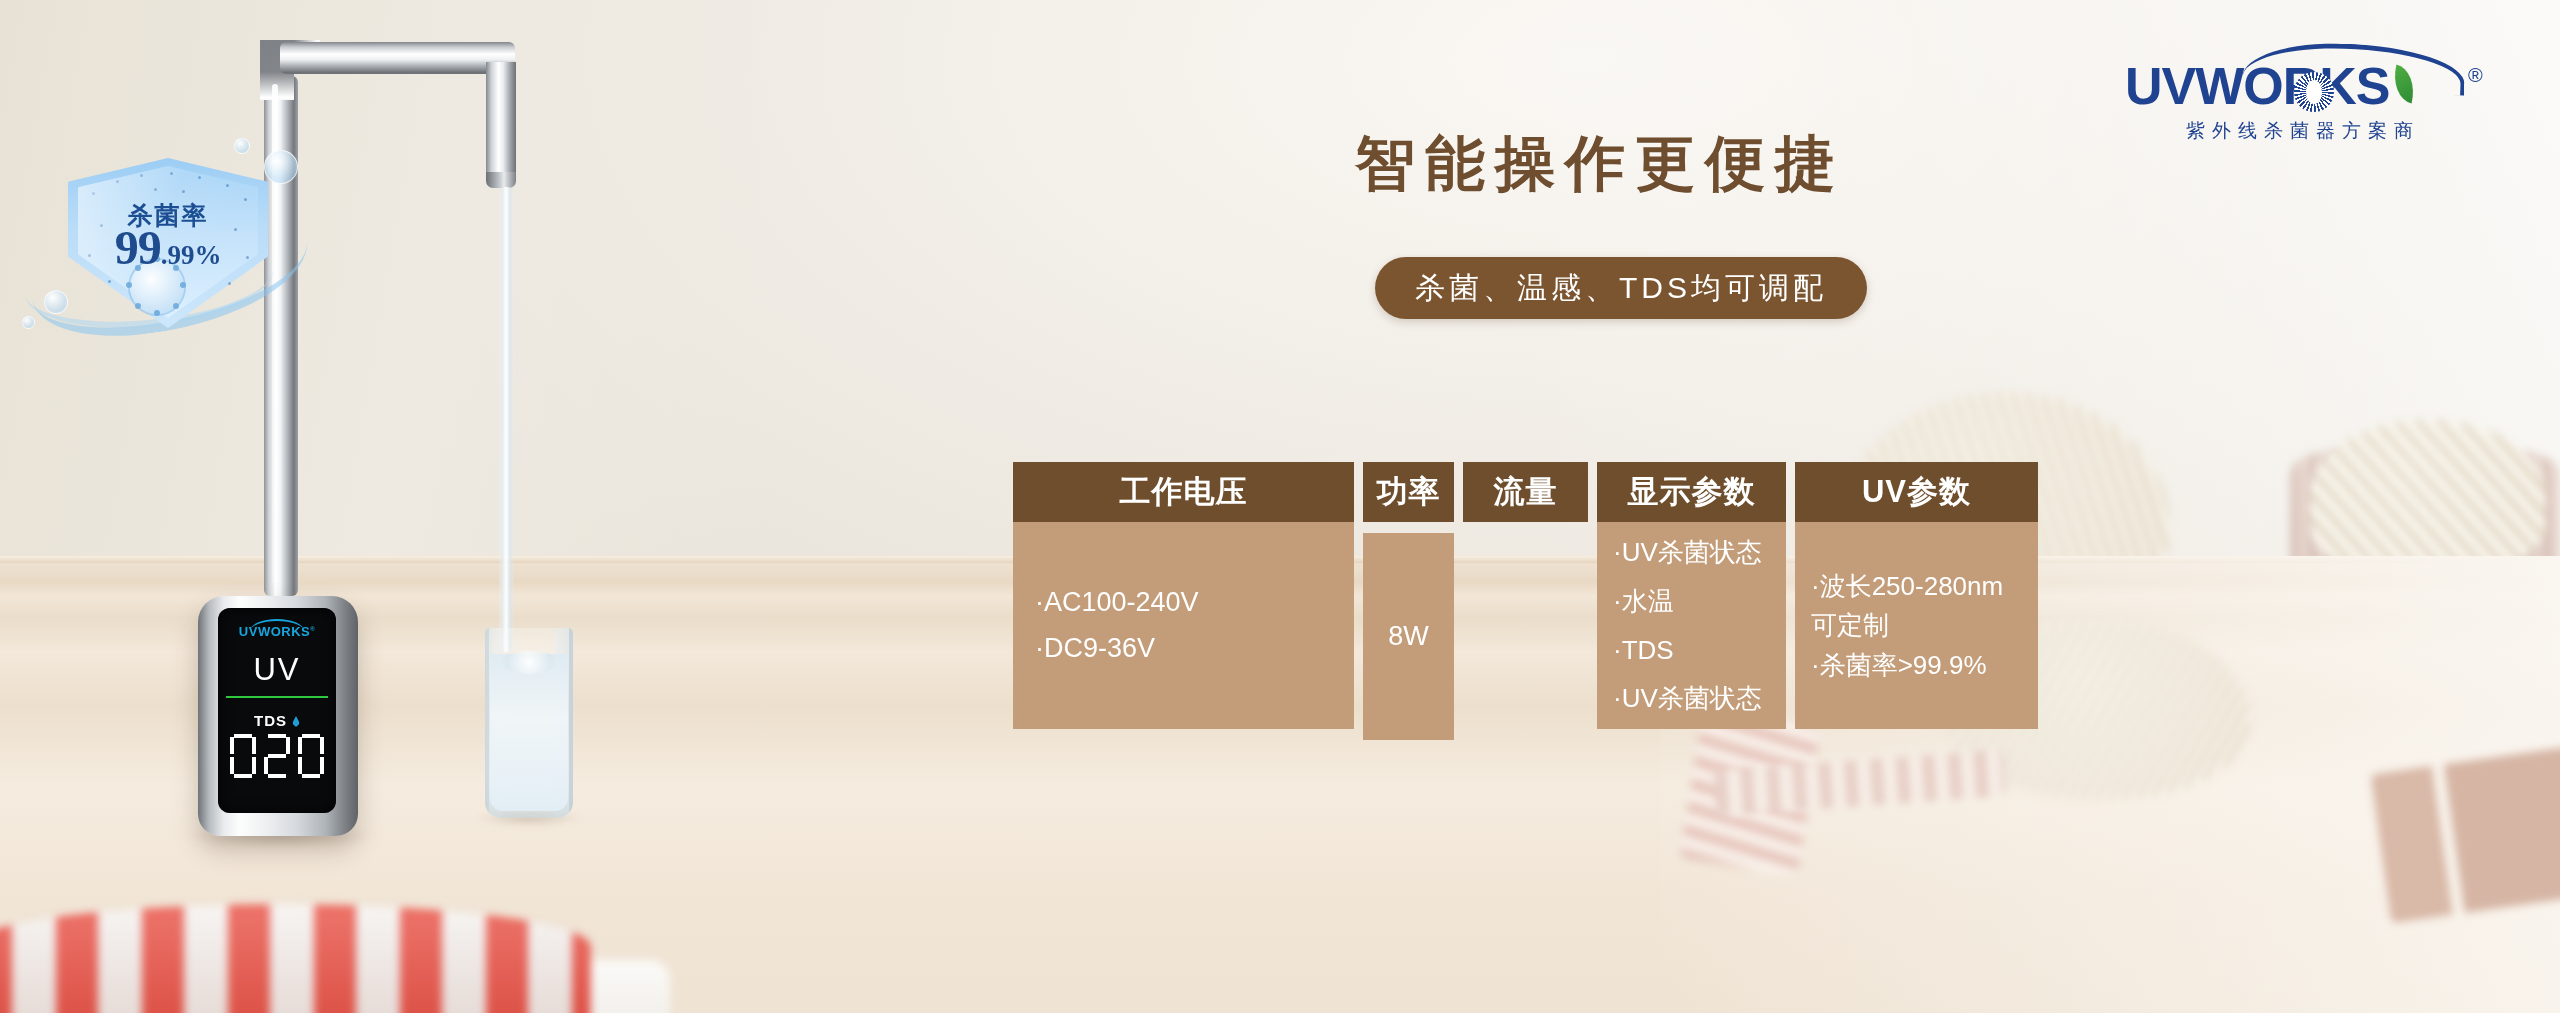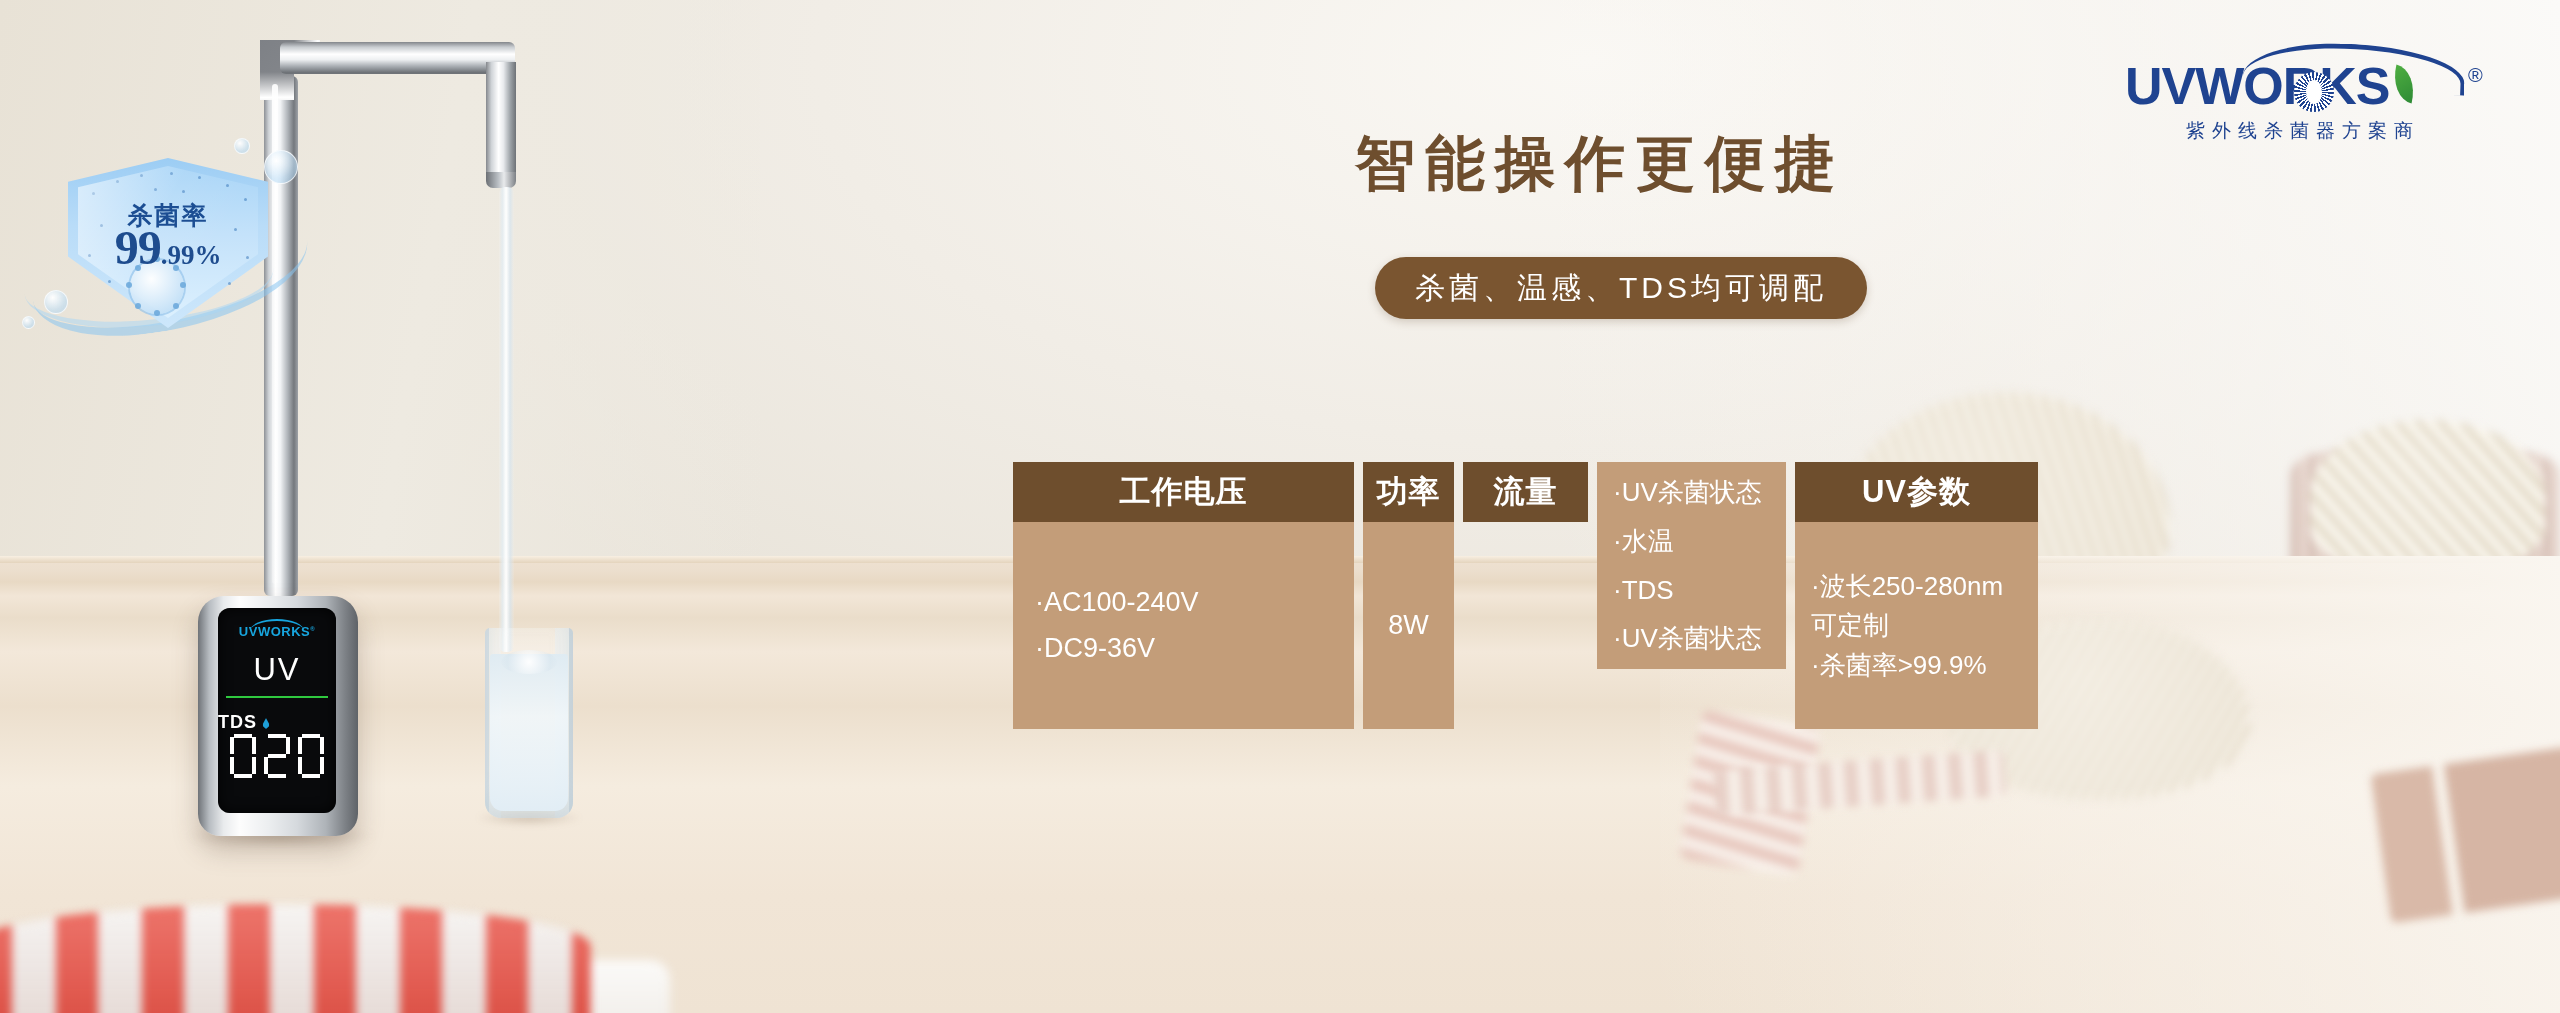--- a/index.html
+++ b/index.html
@@ -198,21 +198,21 @@
   .dev-uv {
     position:absolute; top:44px; left:0; width:100%; text-align:center;
     color:#ffffff; font-size:31px; letter-spacing:2px; font-weight:300;
   }
   .dev-bar {
     position:absolute; top:88px; left:8px; width:102px; height:2px;
     background:#2fc93f;
   }
   .dev-tds-row {
     position:absolute; top:104px; left:0; width:100%;
-    text-align:left; color:#fff; font-size:18px; font-weight:bold;
+    text-align:center; color:#fff; font-size:15px; font-weight:bold;
     letter-spacing:1px;
   }
   .drop {
     display:inline-block; width:8px; height:11px; margin-left:5px;
     background:#1e9fd8; vertical-align:-1px;
     border-radius:50% 50% 50% 50%/62% 62% 38% 38%;
     clip-path:polygon(50% 0%,88% 52%,88% 76%,50% 100%,12% 76%,12% 52%);
   }
   .seg-wrap {
     position:absolute; top:126px; left:0; width:100%;
@@ -403,21 +403,21 @@
   .col .bd {
     background:#c39d79; color:#ffffff;
     height:207px; display:flex; flex-direction:column;
     align-items:flex-start; justify-content:center;
     padding:0 16px; gap:13px;
     font-size:27px; line-height:1.1;
   }
   .col .bd.center { align-items:center; }
   .col .bd .ln { white-space:nowrap; }
   .c1 { width:341px; }
-  .c2 { width:91px; }
+  .c2 { width:91px;gap:11px; }
   .c3 { width:125px;border-radius:23px; }
   .c4 { width:189px; }
   .c5 { width:243px; }
   .c4 .bd { gap:20px; font-size:26px; }
   .c5 .bd { gap:11px; font-size:26px; }
   .c1 .bd { gap:16px; padding-left:22px; }
 </style>
 </head>
 <body>
 
@@ -559,20 +559,21 @@
   <div class="col c2">
     <div class="hd">功率</div>
     <div class="bd center">
       <span class="ln">8W</span>
     </div>
   </div>
   <div class="col c3">
     <div class="hd">流量</div>
   </div>
   <div class="col c4">
+    <div class="hd">显示参数</div>
     <div class="bd">
       <span class="ln">·UV杀菌状态</span>
       <span class="ln">·水温</span>
       <span class="ln">·TDS</span>
       <span class="ln">·UV杀菌状态</span>
     </div>
   </div>
   <div class="col c5">
     <div class="hd">UV参数</div>
     <div class="bd">

